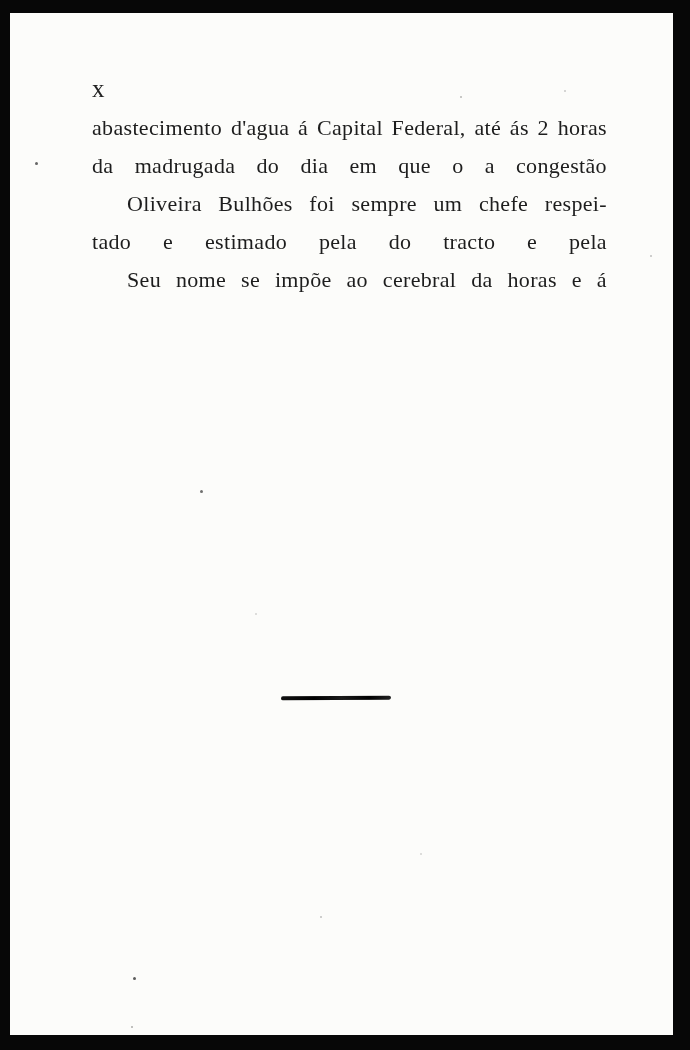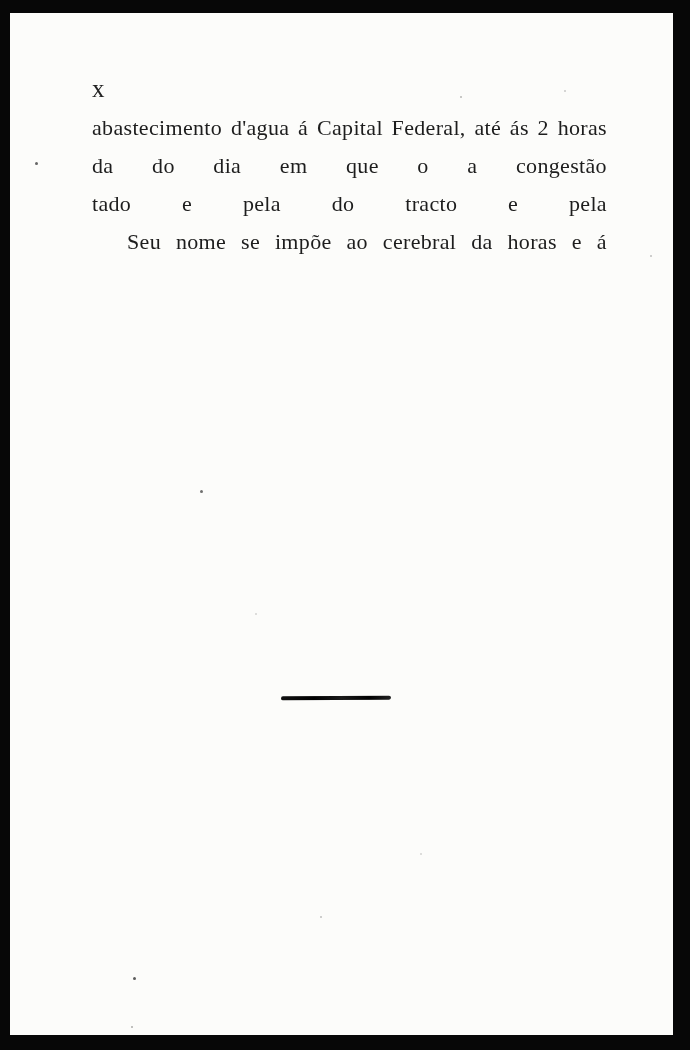--- a/index.html
+++ b/index.html
@@ -82,32 +82,43 @@
           <span>á</span>
           <span>Capital</span>
           <span>Federal,</span>
           <span>até</span>
           <span>ás</span>
           <span>2</span>
           <span>horas</span>
         </div>
       <div class="line justified">
           <span>da</span>
+          <span>madrugada</span>
           <span>do</span>
           <span>dia</span>
           <span>em</span>
           <span>que</span>
           <span>o</span>
           <span>a</span>
           <span>congestão</span>
         </div>
 
+      <div class="line indent justified">
+          <span>Oliveira</span>
+          <span>Bulhões</span>
+          <span>foi</span>
+          <span>sempre</span>
+          <span>um</span>
+          <span>chefe</span>
+          <span>respei-</span>
+        </div>
       <div class="line justified">
           <span>tado</span>
           <span>e</span>
+          <span>estimado</span>
           <span>pela</span>
           <span>do</span>
           <span>tracto</span>
           <span>e</span>
           <span>pela</span>
         </div>
 
       <div class="line indent justified">
           <span>Seu</span>
           <span>nome</span>

